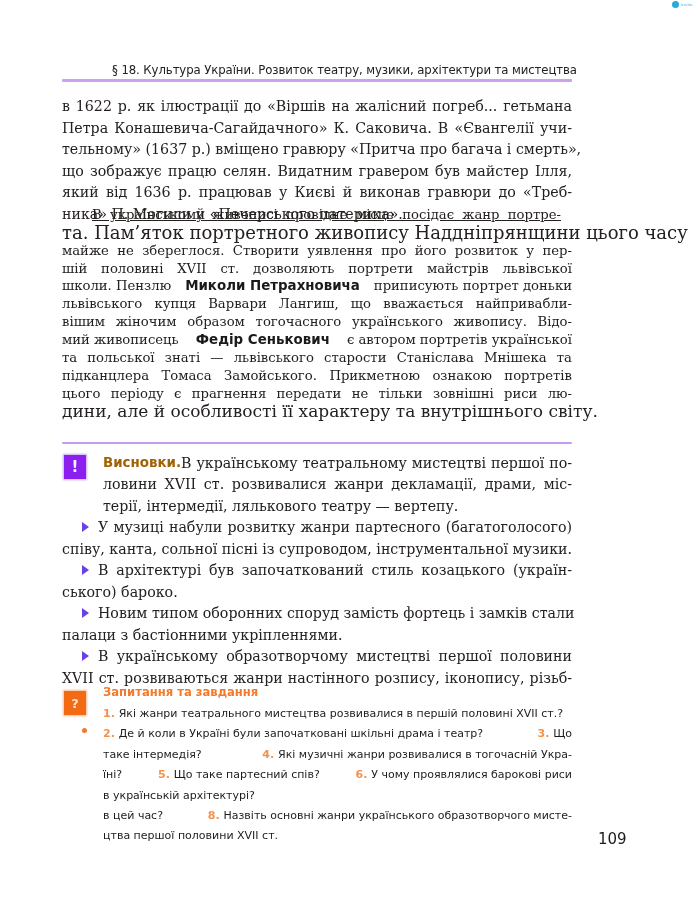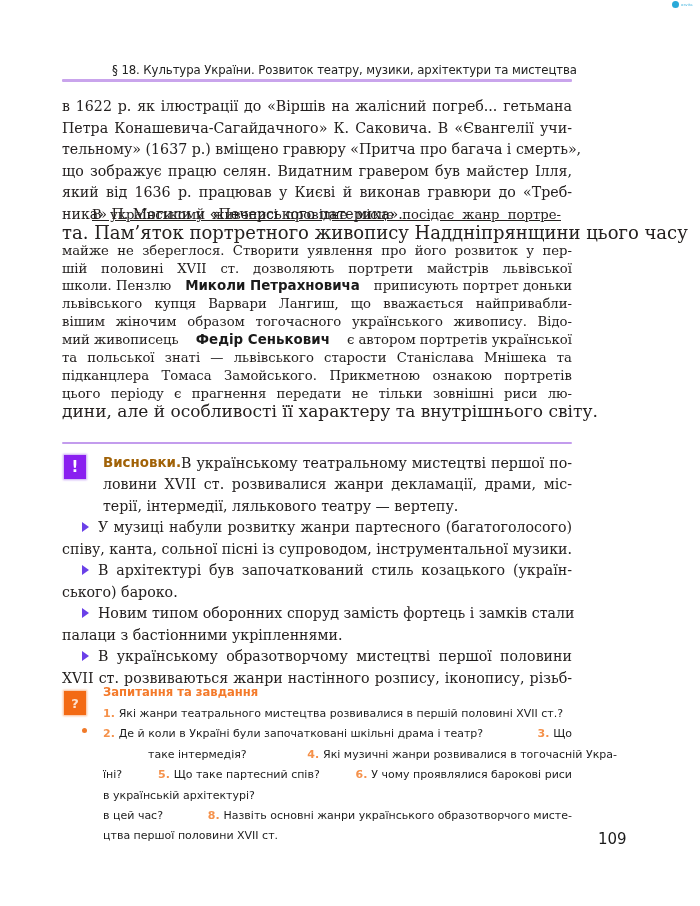--- a/index.html
+++ b/index.html
@@ -159,21 +159,21 @@
           <span style="white-space: nowrap;"><span class="qnum">1. </span><span>Які жанри театрального мистецтва розвивалися в першій половині XVII ст.?</span></span>
         </span>
       </div>
       <div class="qline" style="top: 724px;">
         <span style="display: flex; justify-content: space-between; width: 100%; gap: 24px;">
           <span style="white-space: nowrap;"><span class="qnum">2. </span><span>Де й коли в Україні були започатковані шкільні драма і театр?</span></span>
           <span style="white-space: nowrap;"><span class="qnum">3. </span><span>Що</span></span>
         </span>
       </div>
       <div class="qline" style="top: 745px;">
-        <span style="display: flex; justify-content: space-between; width: 100%; gap: 6px; margin-left: 45px;">
+        <span style="display: flex; justify-content: space-between; width: 100%; gap: 6px;">
           <span style="white-space: nowrap;"><span>таке інтермедія?</span></span>
           <span style="white-space: nowrap;"><span class="qnum">4. </span><span>Які музичні жанри розвивалися в тогочасній Укра-</span></span>
         </span>
       </div>
       <div class="qline" style="top: 765px;">
         <span style="display: flex; justify-content: space-between; width: 100%; gap: 6px;">
           <span style="white-space: nowrap;"><span>їні?</span></span>
           <span style="white-space: nowrap;"><span class="qnum">5. </span><span>Що таке партесний спів?</span></span>
           <span style="white-space: nowrap;"><span class="qnum">6. </span><span>У чому проявлялися барокові риси</span></span>
         </span>

